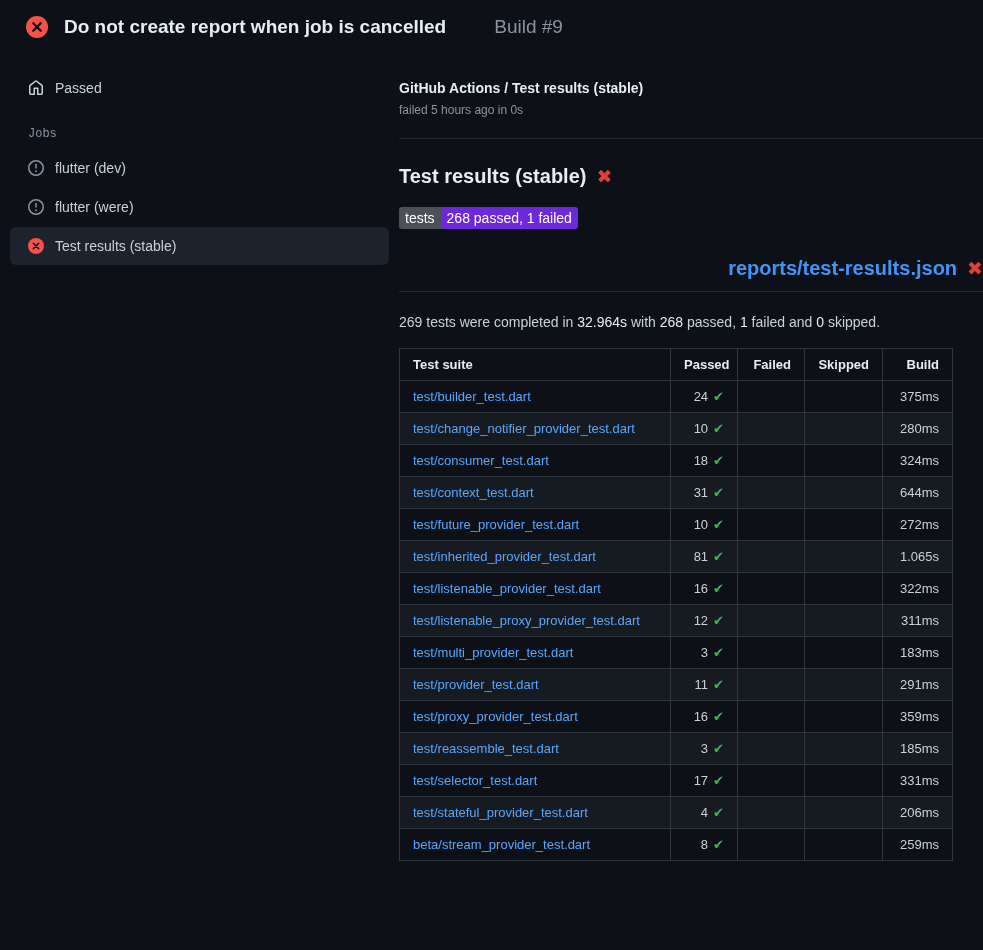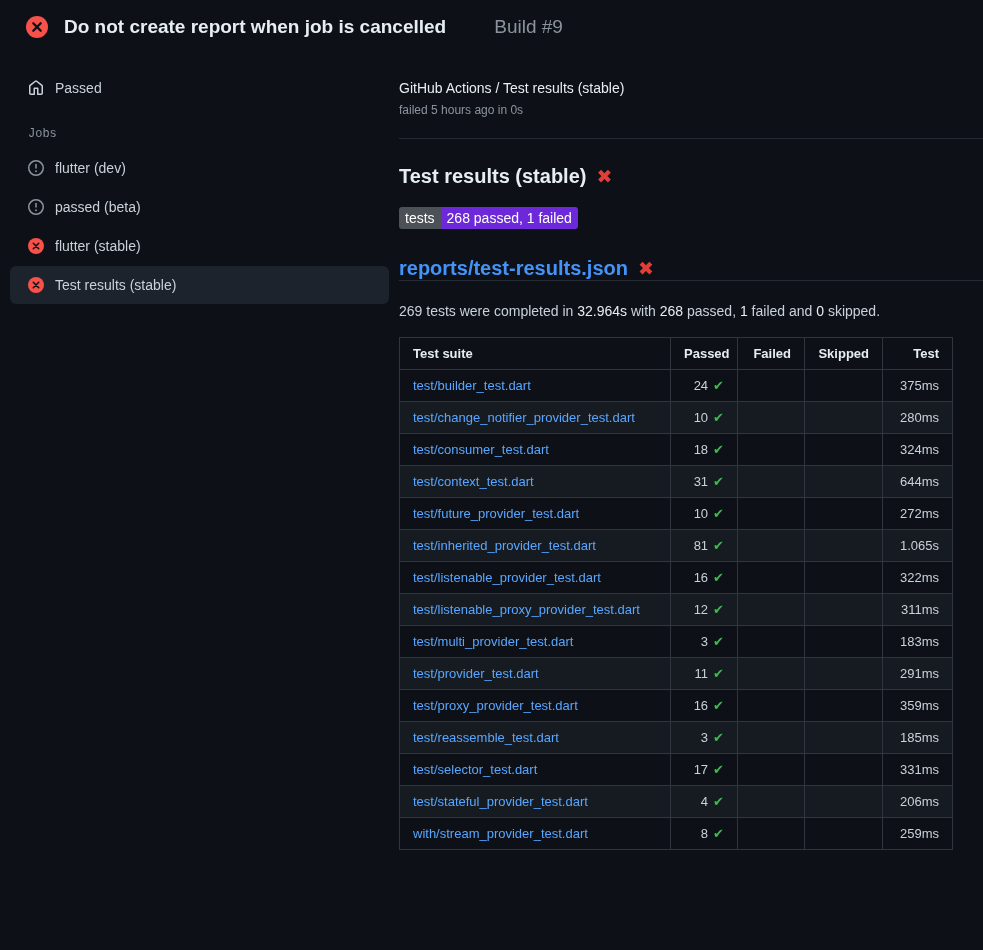--- a/index.html
+++ b/index.html
@@ -45,21 +45,21 @@
   .side-section-label {
     color: #8b949e;
     font-size: 12px;
     margin: 20px 10px 8px;
     padding: 0 18px;
     font-family: Liberation Mono, monospace;
   }
   .icon16 { width: 16px; height: 16px; flex: 0 0 16px; display: inline-block; }
 
   
-  .breadcrumb { font-size: 14px; font-weight: 400; color: #e6edf3; }
+  .breadcrumb { font-size: 14px; font-weight: 700; color: #e6edf3; }
   .meta { font-size: 12px; color: #8b949e; margin-top: 7px; }
   .divider { border-bottom: 1px solid #242a31; margin-top: 21px; }
 
   
   .check-title {
     display: flex;
     align-items: center;
     gap: 10px;
     margin-top: 26px;
     font-size: 20px;
@@ -83,23 +83,25 @@
   }
   .badge .k { background: #4c5157; padding: 4px 6px; }
   .badge .v { background: #6d28d9; padding: 4px 6px; }
 
   
   .report-heading {
     display: flex;
     align-items: center;
     gap: 10px;
     margin-top: 28px;
+    padding-bottom: 11px;
     border-bottom: 1px solid #242a31;
     font-size: 20px;
     font-weight: 700;
+    justify-content: flex-end;
   }
   .report-heading a { color: #4493f8; }
 
   
   .summary-line { margin-top: 22px; font-size: 14px; color: #c9d1d9; }
   .summary-line b { color: #e6edf3; font-weight: 400; }
 
   
   table.results {
     margin-top: 18px;
@@ -162,32 +164,23 @@
     </div>
 
     <div class="side-item">
       <span class="icon16">
         <svg width="16" height="16" viewBox="0 0 16 16">
             <circle cx="8" cy="8" r="7.25" fill="none" stroke="#8b949e" stroke-width="1.5"></circle>
             <rect x="7.25" y="3.8" width="1.5" height="5" rx="0.75" fill="#8b949e"></rect>
             <circle cx="8" cy="11.3" r="0.95" fill="#8b949e"></circle>
           </svg>
       </span>
-      <span>passed (beta)</span>
-    </div>
-
-    <div class="side-item">
-      <span class="icon16">
-        <svg width="16" height="16" viewBox="0 0 16 16">
-            <circle cx="8" cy="8" r="8" fill="#f85149"></circle>
-            <path d="M5.3 5.3l5.4 5.4M10.7 5.3l-5.4 5.4" stroke="#0d1117" stroke-width="1.6" stroke-linecap="round"></path>
-          </svg>
-      </span>
-      <span>flutter (stable)</span>
-    </div>
+      <span>flutter (were)</span>
+    </div>
+
 
     <div class="side-item selected">
       <span class="icon16">
         <svg width="16" height="16" viewBox="0 0 16 16">
             <circle cx="8" cy="8" r="8" fill="#f85149"></circle>
             <path d="M5.3 5.3l5.4 5.4M10.7 5.3l-5.4 5.4" stroke="#0d1117" stroke-width="1.6" stroke-linecap="round"></path>
           </svg>
       </span>
       <span>Test results (stable)</span>
     </div>
@@ -224,21 +217,21 @@
           <col style="width:67px">
           <col style="width:78px">
           <col style="width:70px">
       </colgroup>
       <thead>
         <tr>
           <th>Test suite</th>
           <th class="num">Passed</th>
           <th class="num">Failed</th>
           <th class="num">Skipped</th>
-          <th class="time">Test</th>
+          <th class="time">Build</th>
         </tr>
       </thead>
       <tbody>
   <tr>
     <td><a href="#">test/builder_test.dart</a></td>
     <td class="c-num"><span class="cell-num">24</span><span class="ck">✔</span></td>
     <td class="c-num"></td>
     <td class="c-num"></td>
     <td class="c-time">375ms</td>
   </tr>
@@ -341,21 +334,21 @@
 
   <tr>
     <td><a href="#">test/stateful_provider_test.dart</a></td>
     <td class="c-num"><span class="cell-num">4</span><span class="ck">✔</span></td>
     <td class="c-num"></td>
     <td class="c-num"></td>
     <td class="c-time">206ms</td>
   </tr>
 
   <tr>
-    <td><a href="#">with/stream_provider_test.dart</a></td>
+    <td><a href="#">beta/stream_provider_test.dart</a></td>
     <td class="c-num"><span class="cell-num">8</span><span class="ck">✔</span></td>
     <td class="c-num"></td>
     <td class="c-num"></td>
     <td class="c-time">259ms</td>
   </tr>
 
 </tbody>
     </table>
   </div>
 </div>

